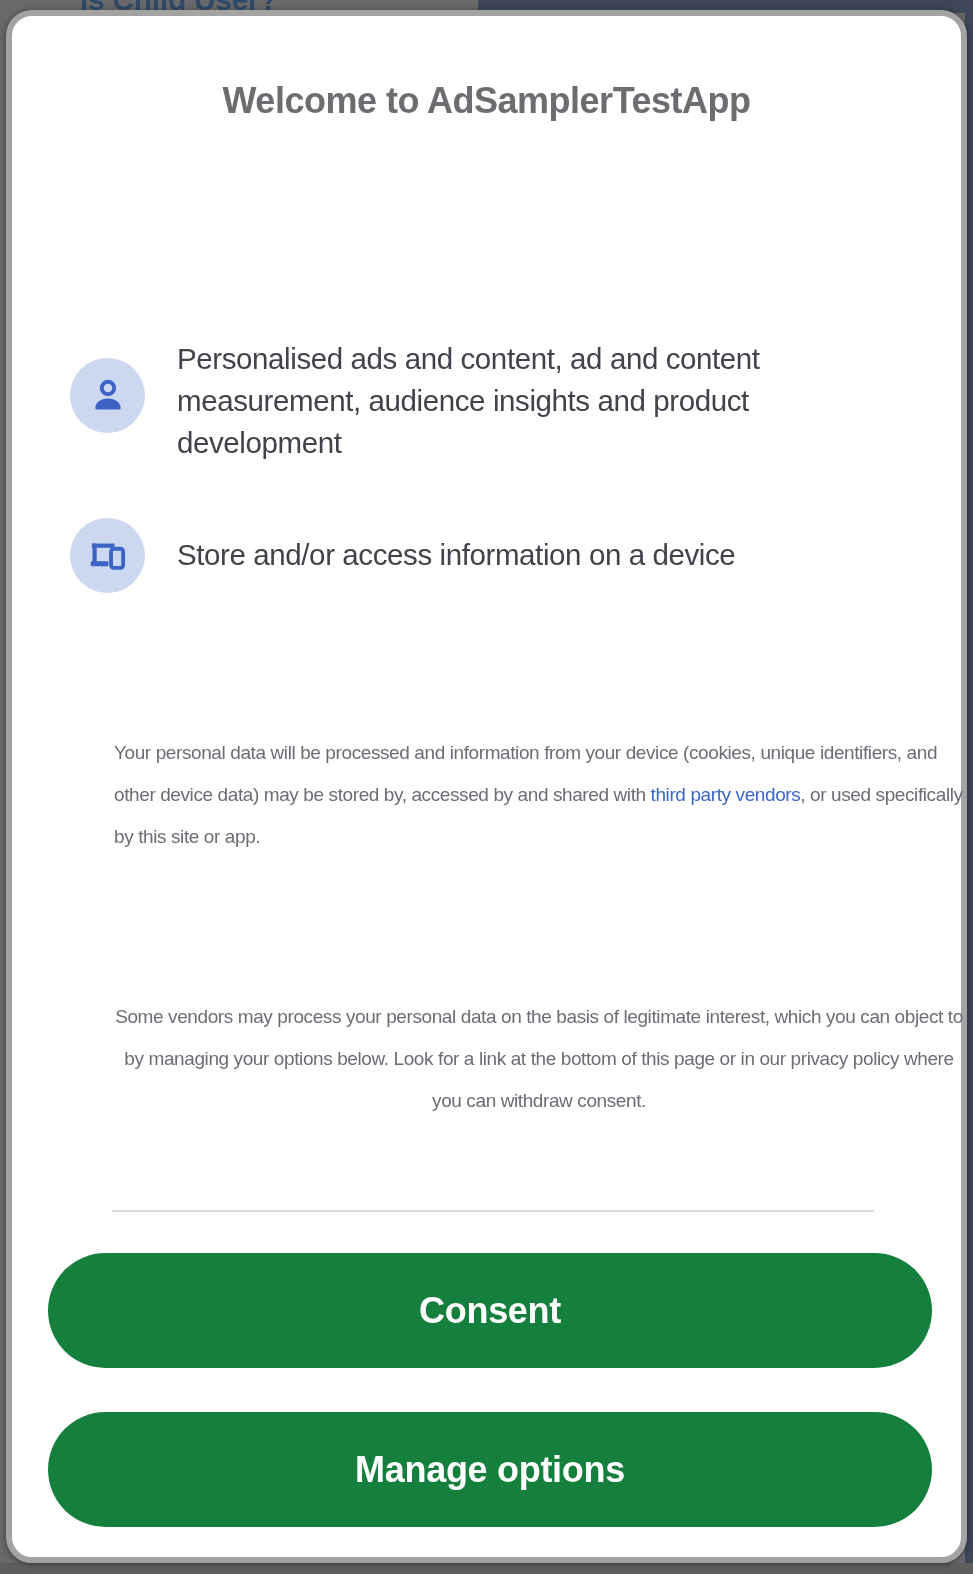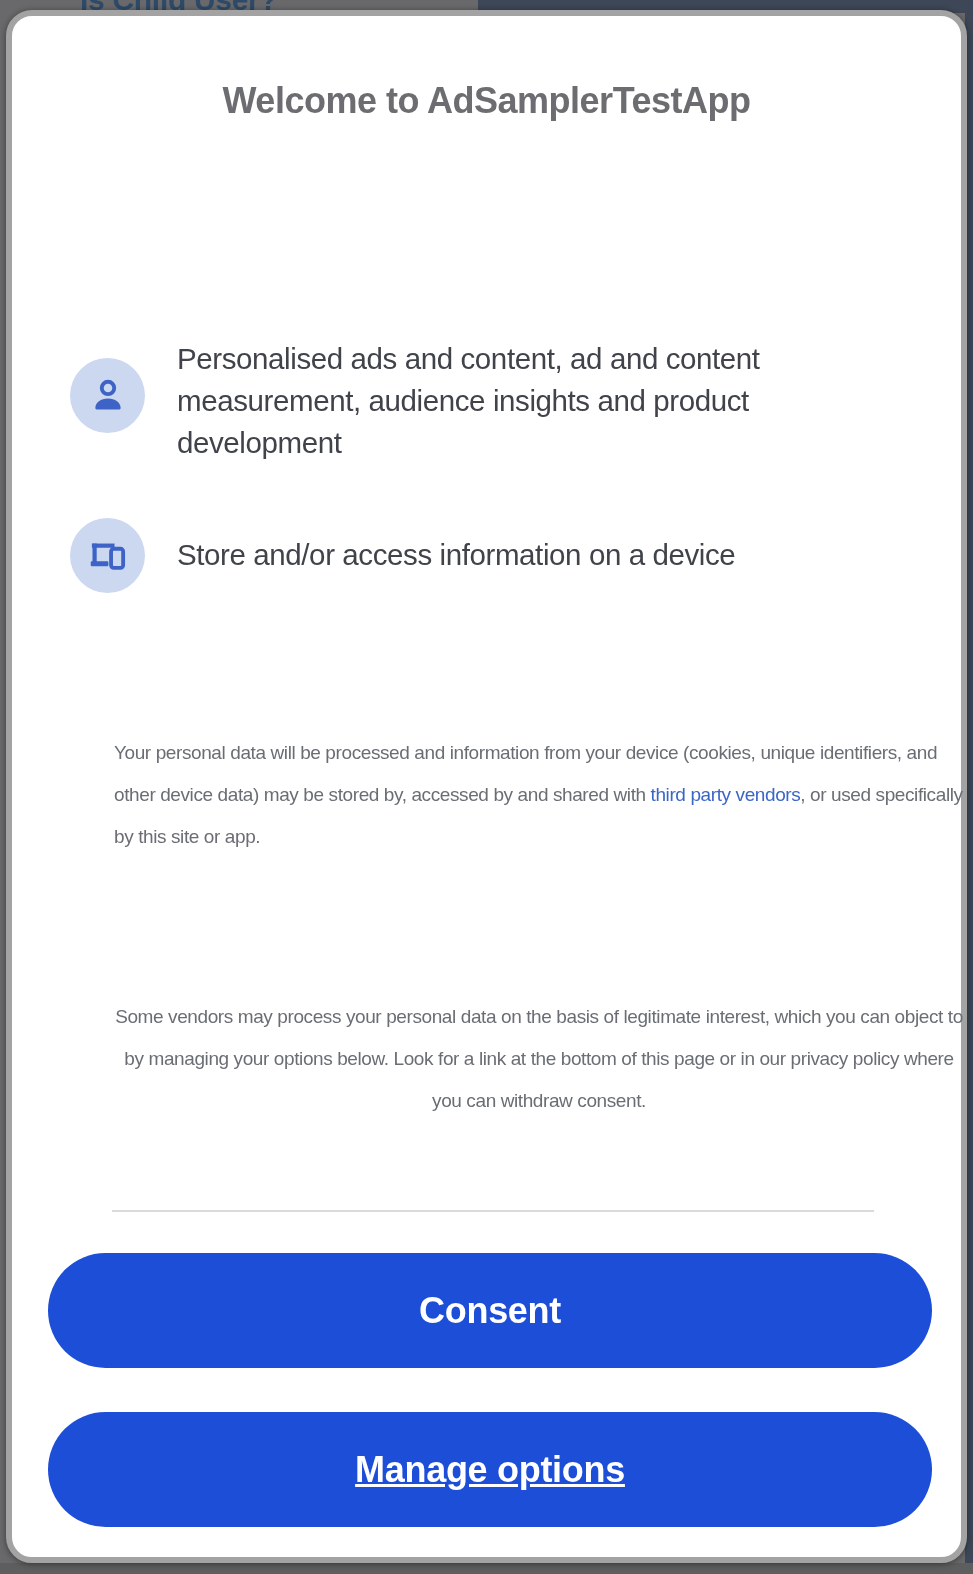--- a/index.html
+++ b/index.html
@@ -47,26 +47,26 @@
 
   .body-par { position:absolute; left:57px; width:850px; font-size:19px; line-height:42px;
               color:#6a6e74; letter-spacing:-0.4px;margin-left:45px; }
   .par-1 { top:716px; }
   .par-2 { top:980px;text-align:center; }
   .inline-link { color:#3b66c8; cursor:pointer; }
 
   .divider { position:absolute; left:100px; top:1194px; width:762px; height:2px; background:#dadada; }
 
   .pill-btn { position:absolute; left:36px; width:884px; height:115px; border:none;
-              border-radius:58px; background:#1d4ed8; color:#ffffff;
+              border-radius:58px; background:#15803d; color:#ffffff;
               font-family:"Liberation Sans", sans-serif; font-size:36px; font-weight:700;
               letter-spacing:-0.3px; cursor:pointer;
               display:flex; align-items:center; justify-content:center; }
   .btn-consent { top:1237px; }
-  .btn-manage  { top:1396px;text-decoration:underline; }
+  .btn-manage  { top:1396px; }
 </style>
 </head>
 <body>
 
 <div class="screen">
 
   <div class="backdrop-right-sliver"></div>
 
   <div class="backdrop-top">
     <div class="left-zone">

